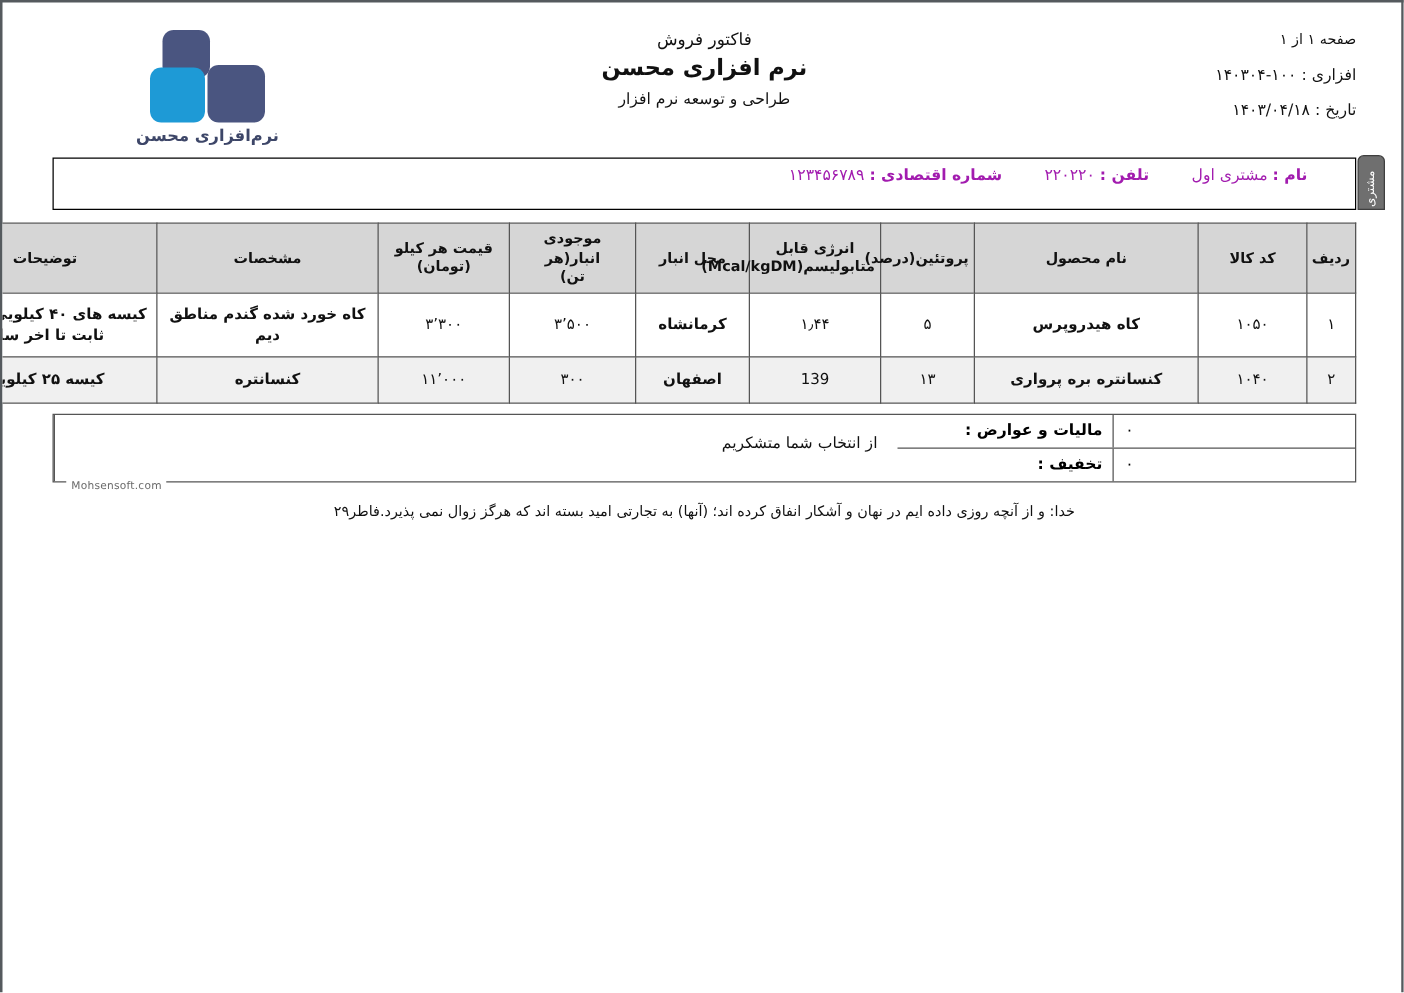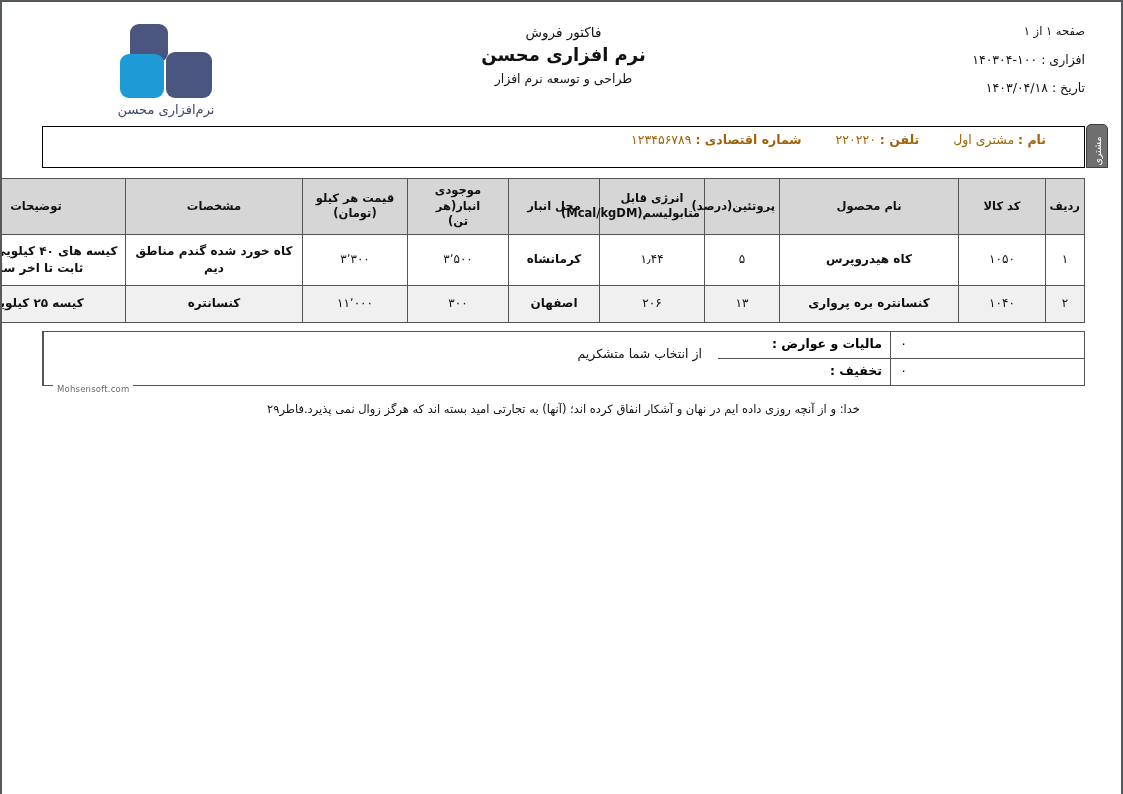--- a/index.html
+++ b/index.html
@@ -91,39 +91,39 @@
   .sq {
     position: absolute;
     border-radius: 9px;
   }
   .sq-top     { top: 0;   left: 16px; width: 38px; height: 38px; background: #4a5580; }
   .sq-right   { top: 28px; left: 52px; width: 46px; height: 46px; background: #4a5580; }
   .sq-bottom  { top: 30px; left: 6px;  width: 44px; height: 44px; background: #1e9ad6; }
   .logo-text {
     font-size: 13px;
     color: #3d4668;
-    font-weight: normal;
+    font-weight: bold;
     letter-spacing: .3px;
   }
 
   
   .customer-bar {
     position: relative;
     margin: 10px 6px 0 6px;
     height: 42px;
     border: 1px solid #000;
     box-sizing: border-box;
     background: #fff;
   }
   .customer-line {
     position: absolute;
     top: 5px;
     right: 38px;
     font-size: 12.5px;
-    color: #a16207;
+    color: #a21caf;
     white-space: nowrap;
     text-align: center;
   }
   .customer-line b { font-weight: bold; }
   .customer-line .sep { display: inline-block; width: 26px; }
   .cust-tab {
     position: absolute;
     top: -3px;
     right: -24px;
     width: 22px;
@@ -343,21 +343,21 @@
         <td>۳٬۵۰۰</td>
         <td>۳٬۳۰۰</td>
         <td class="strong">کاه خورد شده گندم مناطق دیم</td>
         <td class="strong">کیسه های ۴۰ کیلویی_قیمت ثابت تا اخر سال</td>
       </tr>
       <tr class="row-2">
         <td>۲</td>
         <td>۱۰۴۰</td>
         <td class="strong">کنسانتره بره پرواری</td>
         <td>۱۳</td>
-        <td>۲۰۶</td>
+        <td>139</td>
         <td class="strong">اصفهان</td>
         <td>۳۰۰</td>
         <td>۱۱٬۰۰۰</td>
         <td class="strong">کنسانتره</td>
         <td class="strong">کیسه ۲۵ کیلویی</td>
       </tr>
     </tbody>
   </table>
 
   <div class="totals-wrap">

